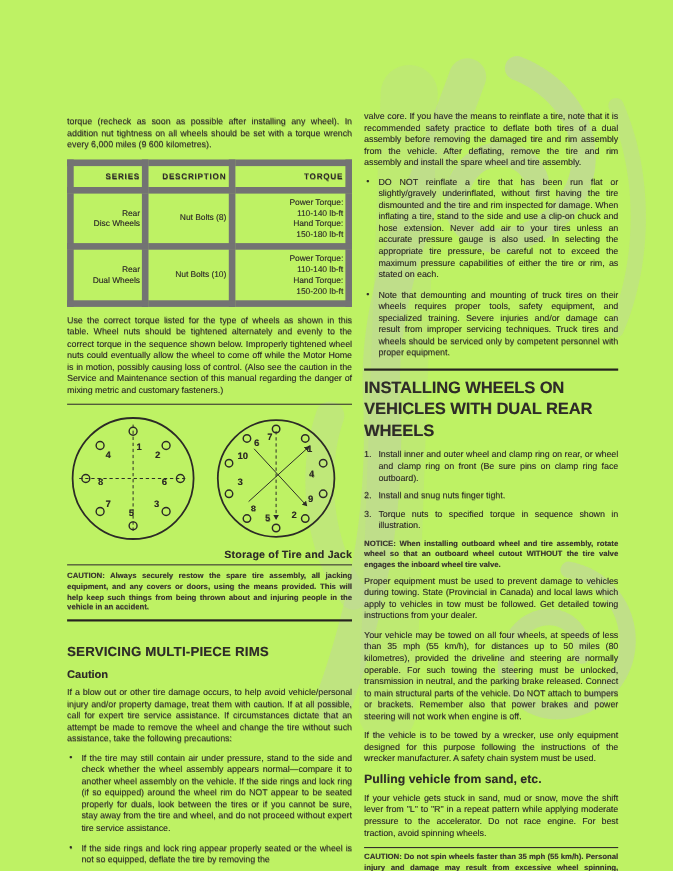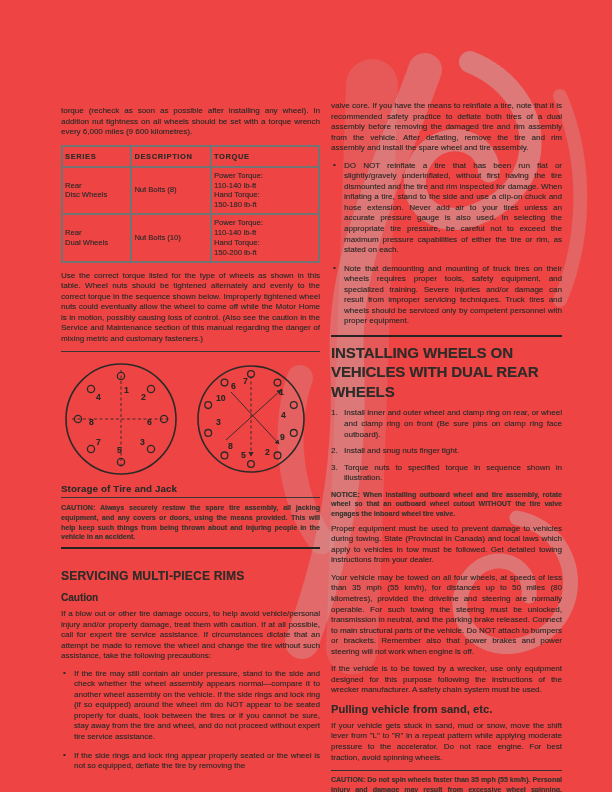--- a/index.html
+++ b/index.html
@@ -1,43 +1,43 @@
 <!DOCTYPE html>
 <html><head>
 <meta charset="utf-8">
 <style>
   html,body { margin:0; padding:0; background:#e9e9e9; }
   .page {
     position:relative; width:612px; height:792px; margin:0 auto;
-    background:#ef4444; overflow:hidden;
+    background:#bef264; overflow:hidden;
     font-family:"Liberation Sans", sans-serif; color:#2e2b28;
     text-shadow:0.25px 0.25px 0.3px rgba(50,45,40,0.45);
   }
   .watermark { position:absolute; left:0; top:0; z-index:0; pointer-events:none; }
   .col { position:absolute; z-index:1; }
   .col-left  { left:61px;  top:106px; width:259px; }
   .col-right { left:331px; top:101px; width:231px; }
 
   p.body { font-size:8px; line-height:1.32; text-align:justify; margin:0 0 7px; }
 
   table.torque { width:100%; border-collapse:collapse; margin:2px 0 8px; }
   table.torque th, table.torque td {
-    border:2px solid #737373; text-align:left; vertical-align:middle;
+    border:6px solid #737373; text-align:right; vertical-align:middle;
     padding:3px 2px;
   }
   table.torque th { font-size:7.4px; font-weight:bold; letter-spacing:.7px; height:13px; }
   table.torque td { font-size:7.6px; line-height:1.3; white-space:pre-line;margin-left:48px; }
   .cw-series { width:27%; } .cw-desc { width:31%; } .cw-torque { width:42%; }
 
   .rule       { height:0; border:none; border-top:1.5px solid #3a3631; margin:3px 0 5px; }
   .rule-thick { height:0; border:none; border-top:2.6px solid #262320; margin:4px 0 6px; }
 
   .diagrams { display:flex; gap:12px; align-items:center; justify-content:flex-start; margin:6px 0 3px; }
 
-  .caption { font-size:9.6px; font-weight:bold; letter-spacing:.2px; margin:3px 0 2px; }
+  .caption { font-size:9.6px; font-weight:bold; letter-spacing:.2px; margin:3px 0 2px;text-align:right; }
 
   .smallnote { font-size:7px; font-weight:bold; line-height:1.38; text-align:justify; color:#3a362f; margin:3px 0 5px; }
 
   .section-heading { font-size:12px; font-weight:bold; letter-spacing:.2px; margin:20px 0 9px; }
   .sub-heading { font-size:10px; font-weight:bold; margin:0 0 6px; }
 
   ul.bullets { list-style:none; margin:3px 0 0; padding:0; }
   ul.bullets > li { position:relative; padding-left:13px; font-size:8px; line-height:1.32; text-align:justify; margin:0 0 8px; }
   ul.bullets .marker { position:absolute; left:2px; top:-1px; font-size:8px; }
 

